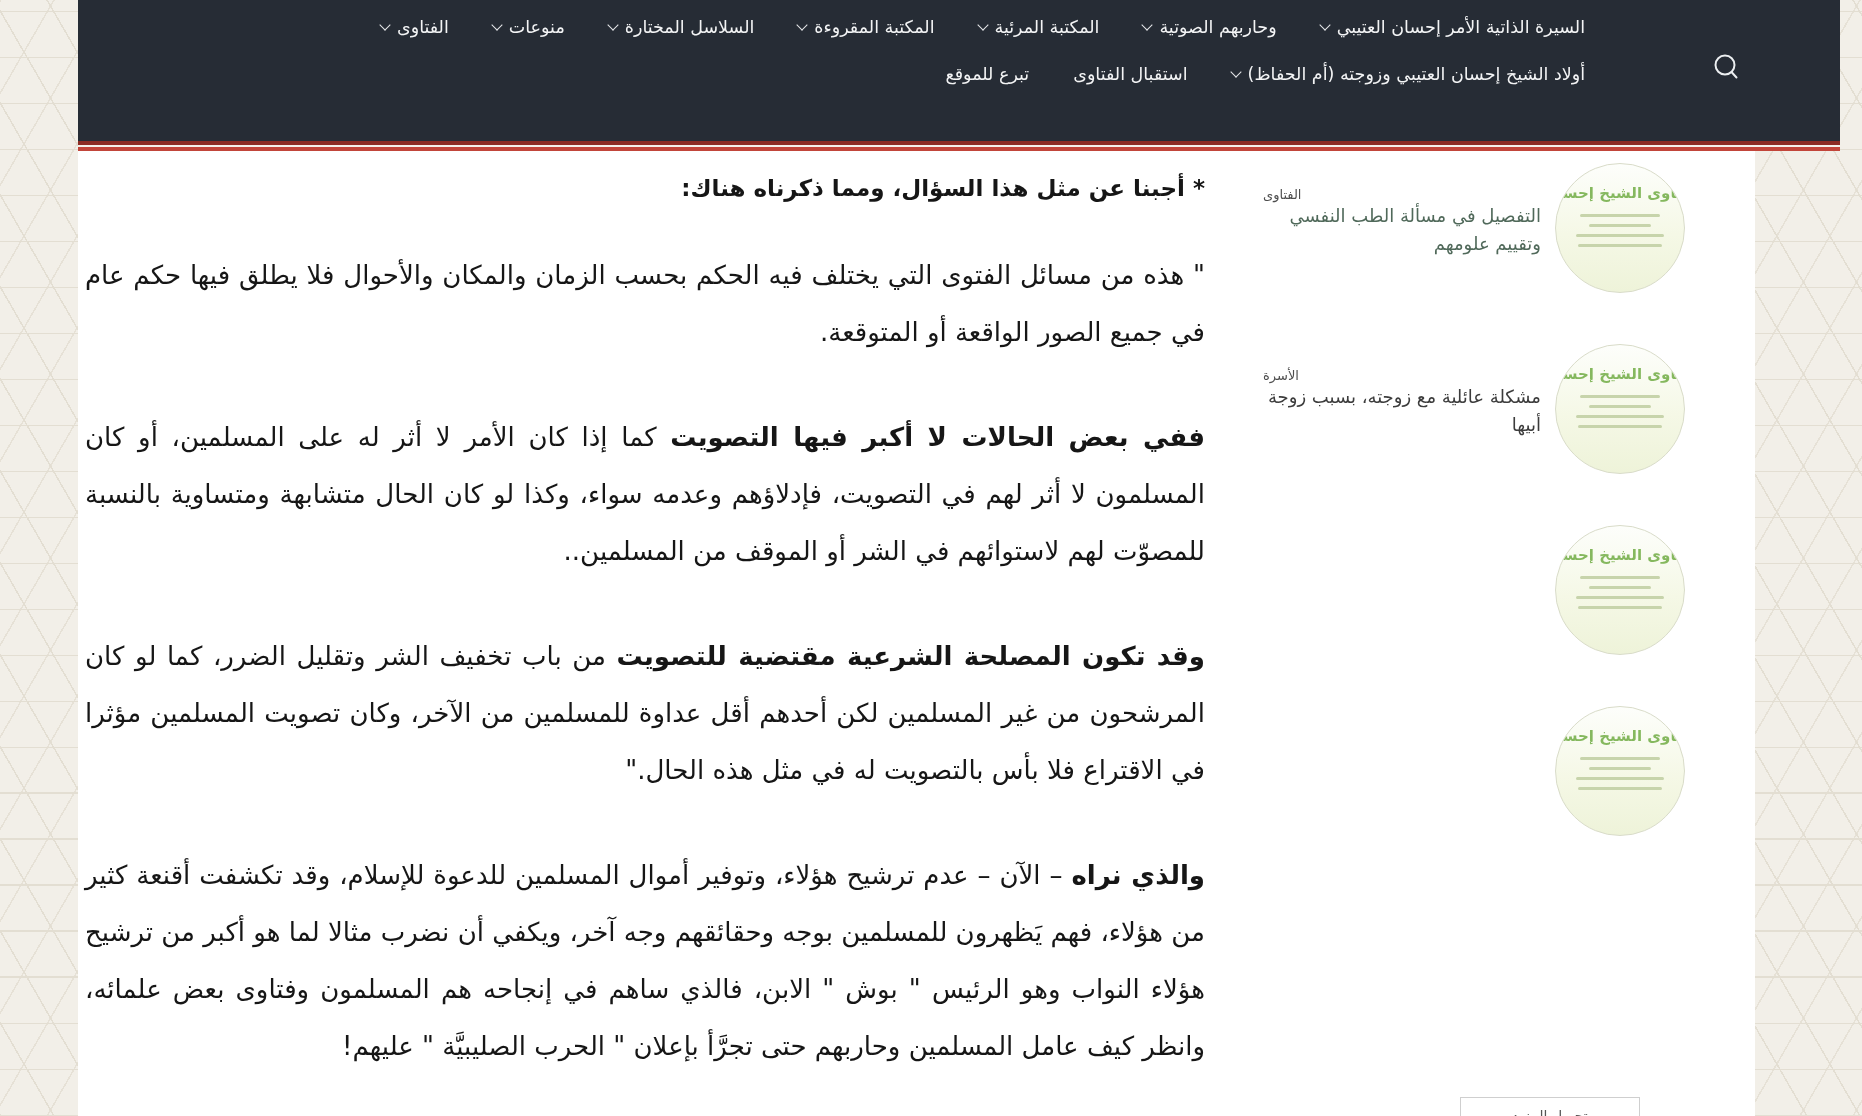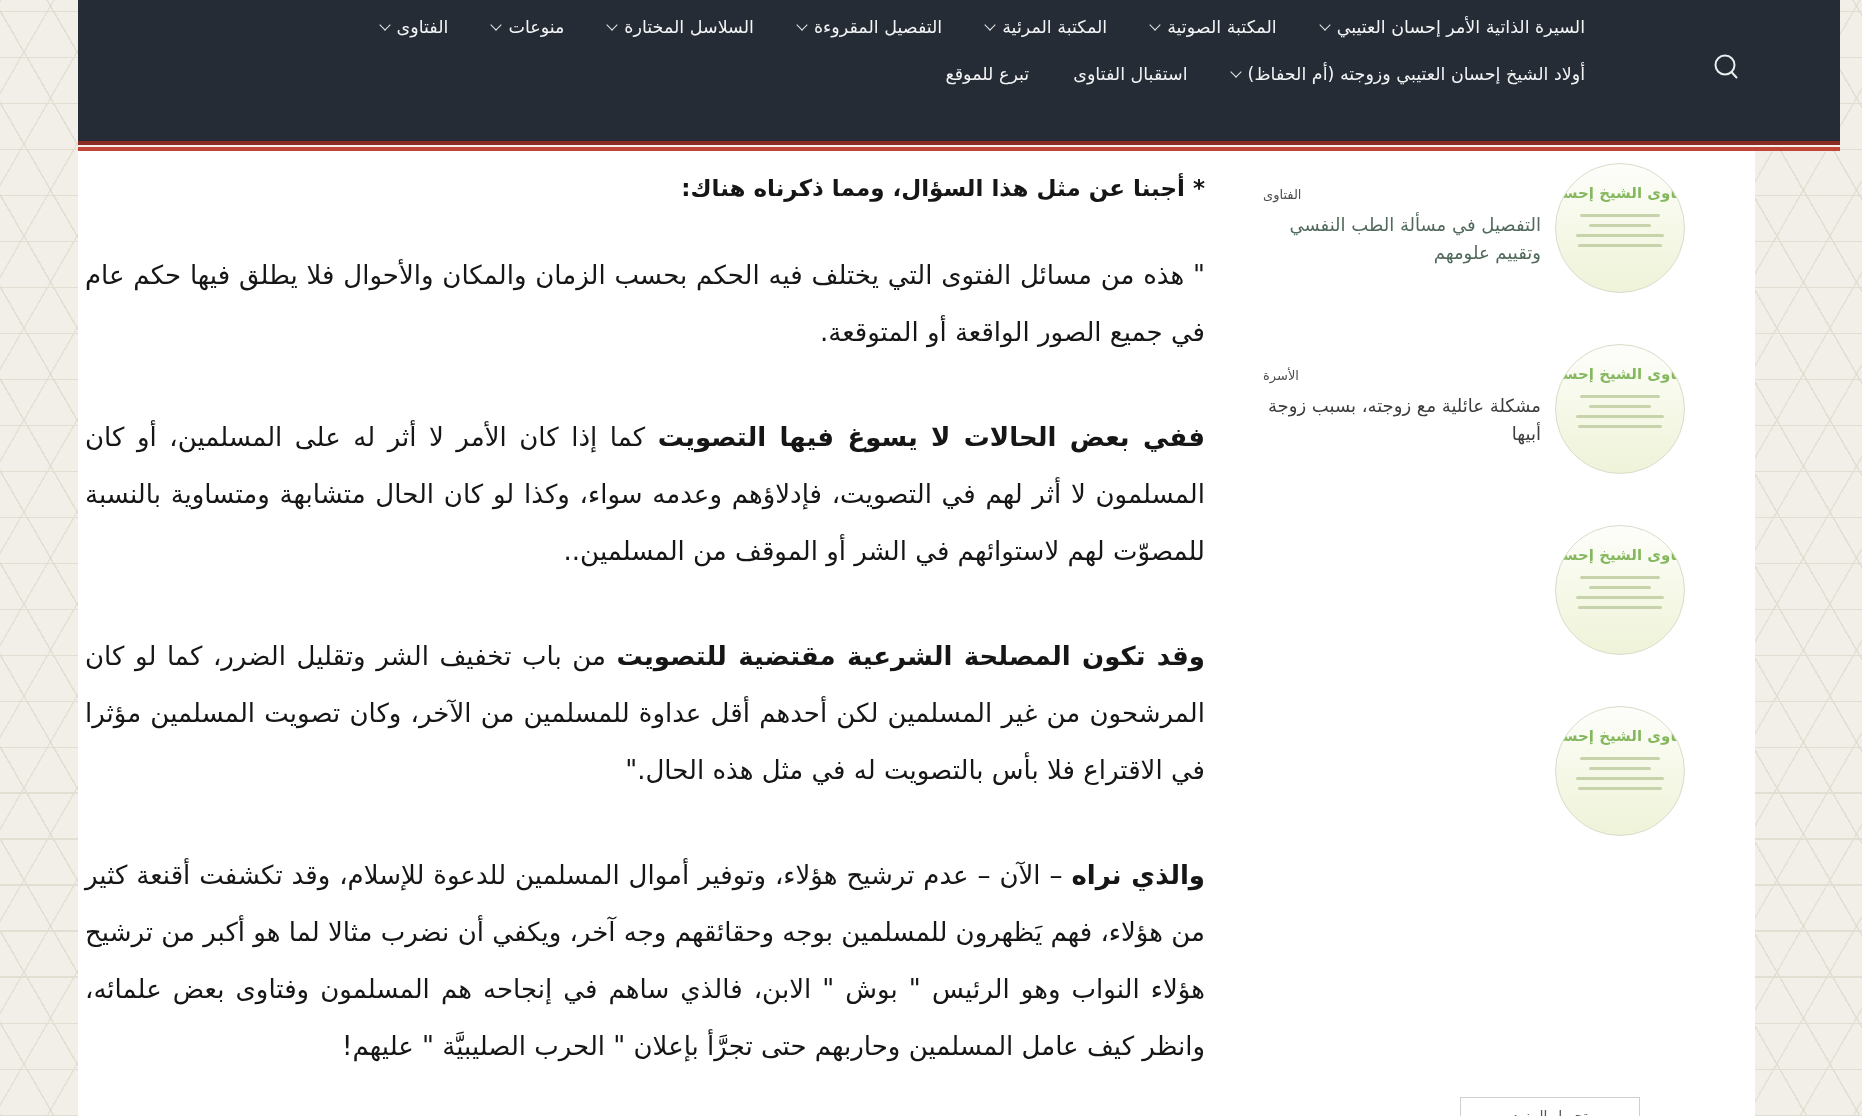--- a/index.html
+++ b/index.html
@@ -78,52 +78,52 @@
   }
   .logo-rows { margin:12px auto 0; width:88px; display:flex; flex-direction:column; gap:7px; }
   .logo-rows i { display:block; height:3px; background:#c7d4ab; border-radius:2px; filter:blur(0.4px); }
   .logo-rows i:nth-child(1){ width:92%; margin:0 auto; }
   .logo-rows i:nth-child(2){ width:70%; margin:0 auto; }
   .logo-rows i:nth-child(3){ width:100%; }
   .logo-rows i:nth-child(4){ width:96%; margin:0 auto; }
 
   .sb-text { flex:1; min-width:0; padding-top:24px; }
   .sb-cat { font-size:13px; color:#4e4e4e; text-align:left; margin-left:18px; cursor:pointer; }
-  .sb-title { margin-top:9px; font-size:18px; line-height:28px; color:#3c3c3c; text-align:right; cursor:pointer; }
+  .sb-title { font-size:18px; line-height:28px; color:#3c3c3c; text-align:right; cursor:pointer; }
   .sb-item:nth-child(1) .sb-title { color:#50695a; }
 
   .load-more {
     position:absolute; top:946px; right:115px; width:180px;
     border:1px solid #cfcfcf; background:#fff; padding:10px 0 16px;
     text-align:center; font-size:14px; color:#555; cursor:pointer;
   }
 </style>
 </head>
 <body>
 
 <header class="navbar">
   <div class="nav-inner">
     <nav class="nav-row row1">
   <div class="nav-item">
     <span>السيرة الذاتية الأمر إحسان العتيبي</span>
     <span class="chev"></span>
   </div>
 
   <div class="nav-item">
-    <span>المكتبة الصوتية</span>
+    <span>وحاربهم الصوتية</span>
     <span class="chev"></span>
   </div>
 
   <div class="nav-item">
     <span>المكتبة المرئية</span>
     <span class="chev"></span>
   </div>
 
   <div class="nav-item">
-    <span>التفصيل المقروءة</span>
+    <span>المكتبة المقروءة</span>
     <span class="chev"></span>
   </div>
 
   <div class="nav-item">
     <span>السلاسل المختارة</span>
     <span class="chev"></span>
   </div>
 
   <div class="nav-item">
     <span>منوعات</span>
@@ -165,21 +165,21 @@
     <div class="r2"></div>
     <div class="r3"></div>
 </div>
 
 <main class="content">
 
   <article class="article">
     <h1 class="article-heading">* أجبنا عن مثل هذا السؤال، ومما ذكرناه هناك:</h1>
     <div id="paragraphs">
         <p class="para">" هذه من مسائل الفتوى التي يختلف فيه الحكم بحسب الزمان والمكان والأحوال فلا يطلق فيها حكم عام في جميع الصور الواقعة أو المتوقعة.</p>
-        <p class="para"><b>ففي بعض الحالات لا يسوغ فيها التصويت</b> كما إذا كان الأمر لا أثر له على المسلمين، أو كان المسلمون لا أثر لهم في التصويت، فإدلاؤهم وعدمه سواء، وكذا لو كان الحال متشابهة ومتساوية بالنسبة للمصوّت لهم لاستوائهم في الشر أو الموقف من المسلمين..</p>
+        <p class="para"><b>ففي بعض الحالات لا أكبر فيها التصويت</b> كما إذا كان الأمر لا أثر له على المسلمين، أو كان المسلمون لا أثر لهم في التصويت، فإدلاؤهم وعدمه سواء، وكذا لو كان الحال متشابهة ومتساوية بالنسبة للمصوّت لهم لاستوائهم في الشر أو الموقف من المسلمين..</p>
         <p class="para"><b>وقد تكون المصلحة الشرعية مقتضية للتصويت</b> من باب تخفيف الشر وتقليل الضرر، كما لو كان المرشحون من غير المسلمين لكن أحدهم أقل عداوة للمسلمين من الآخر، وكان تصويت المسلمين مؤثرا في الاقتراع فلا بأس بالتصويت له في مثل هذه الحال."</p>
         <p class="para"><b>والذي نراه</b> – الآن – عدم ترشيح هؤلاء، وتوفير أموال المسلمين للدعوة للإسلام، وقد تكشفت أقنعة كثير من هؤلاء، فهم يَظهرون للمسلمين بوجه وحقائقهم وجه آخر، ويكفي أن نضرب مثالا لما هو أكبر من ترشيح هؤلاء النواب وهو الرئيس " بوش " الابن، فالذي ساهم في إنجاحه هم المسلمون وفتاوى بعض علمائه، وانظر كيف عامل المسلمين وحاربهم حتى تجرَّأ بإعلان " الحرب الصليبيَّة " عليهم!</p>
       </div>
   </article>
 
   <aside class="sidebar">
   <div class="sb-item">
     <div class="sb-thumb thumb--logo-green">
       <div class="logo-inner">
         <div class="logo-title">فتاوى الشيخ إحسان ال</div>

